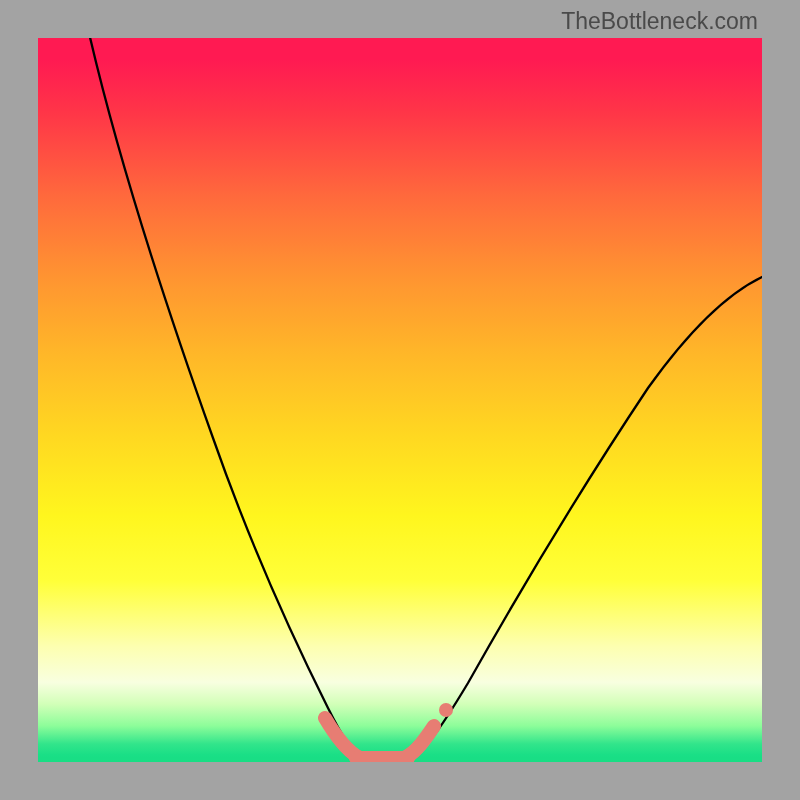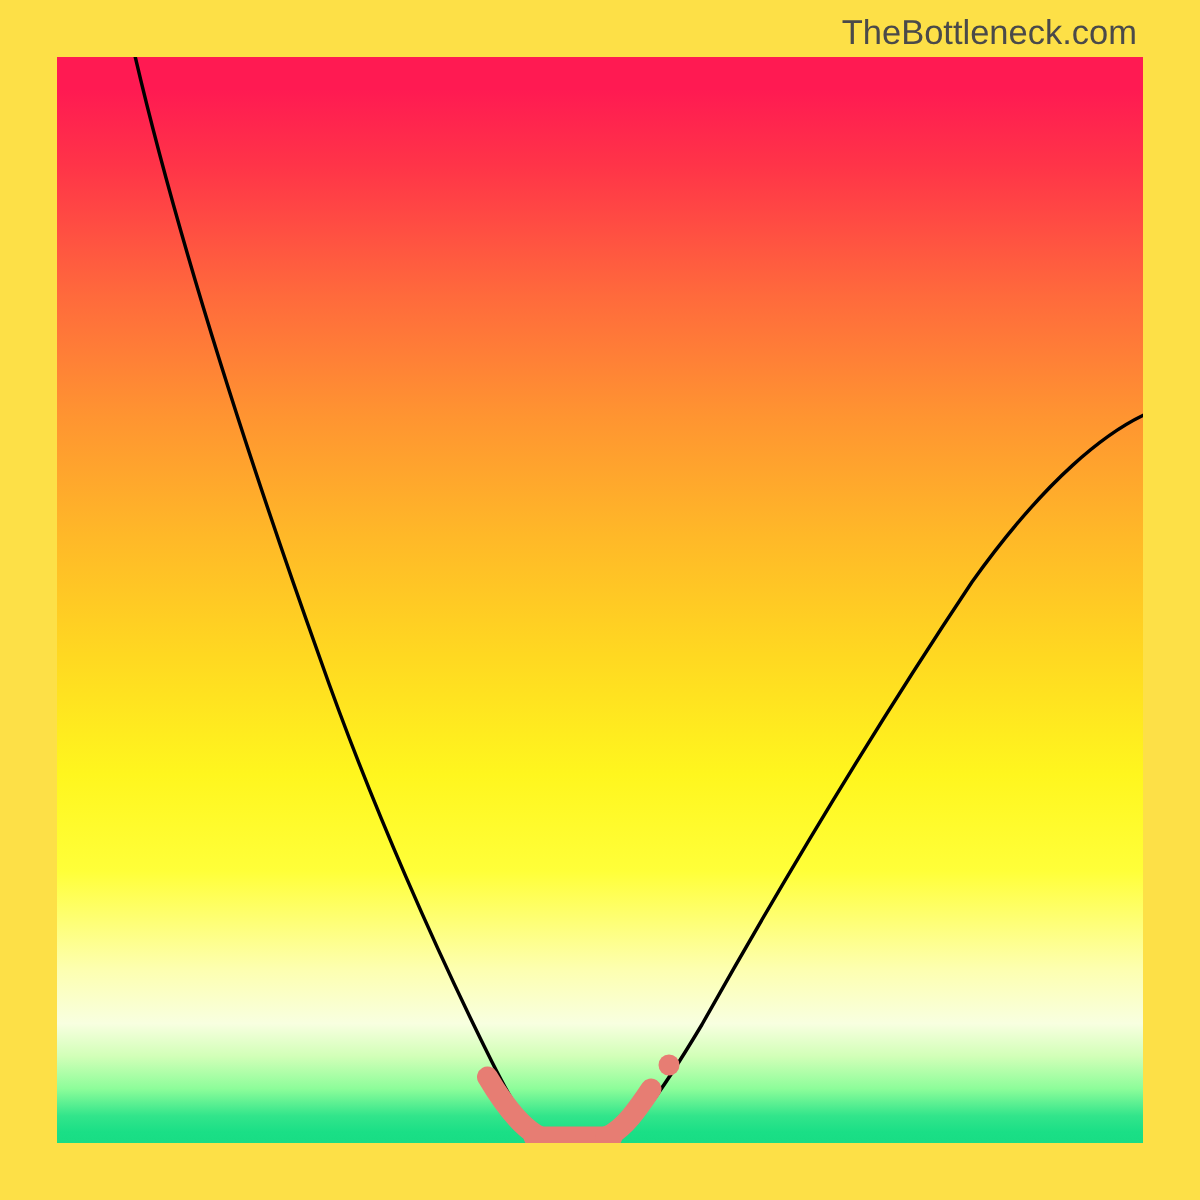--- a/index.html
+++ b/index.html
@@ -10,21 +10,21 @@
     background: #000;
     overflow: hidden;
     font-family: Arial, Helvetica, sans-serif;
   }
   .frame {
     position: absolute;
     top: 0;
     left: 0;
     width: 800px;
     height: 800px;
-    background: #fde047;
+    background: #a3a3a3;
   }
   .plot {
     position: absolute;
     top: 38px;
     left: 38px;
     width: 724px;
     height: 724px;
     overflow: hidden;
   }
   .gradient-bg {

